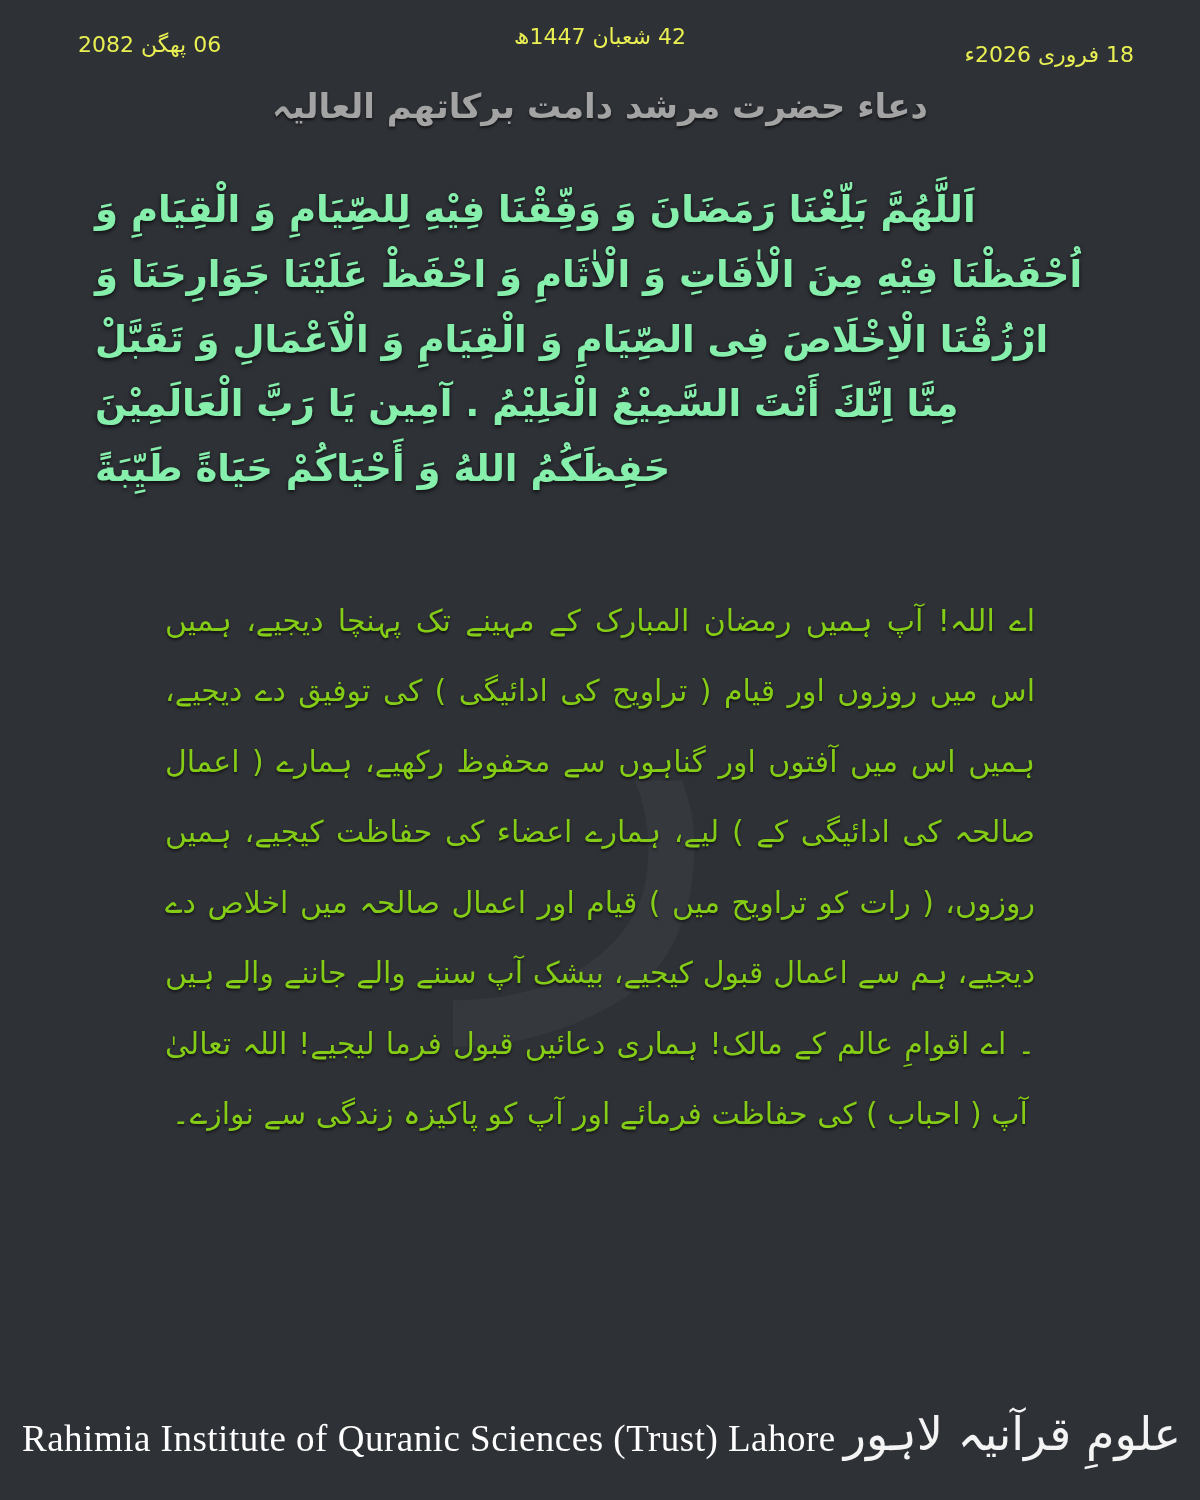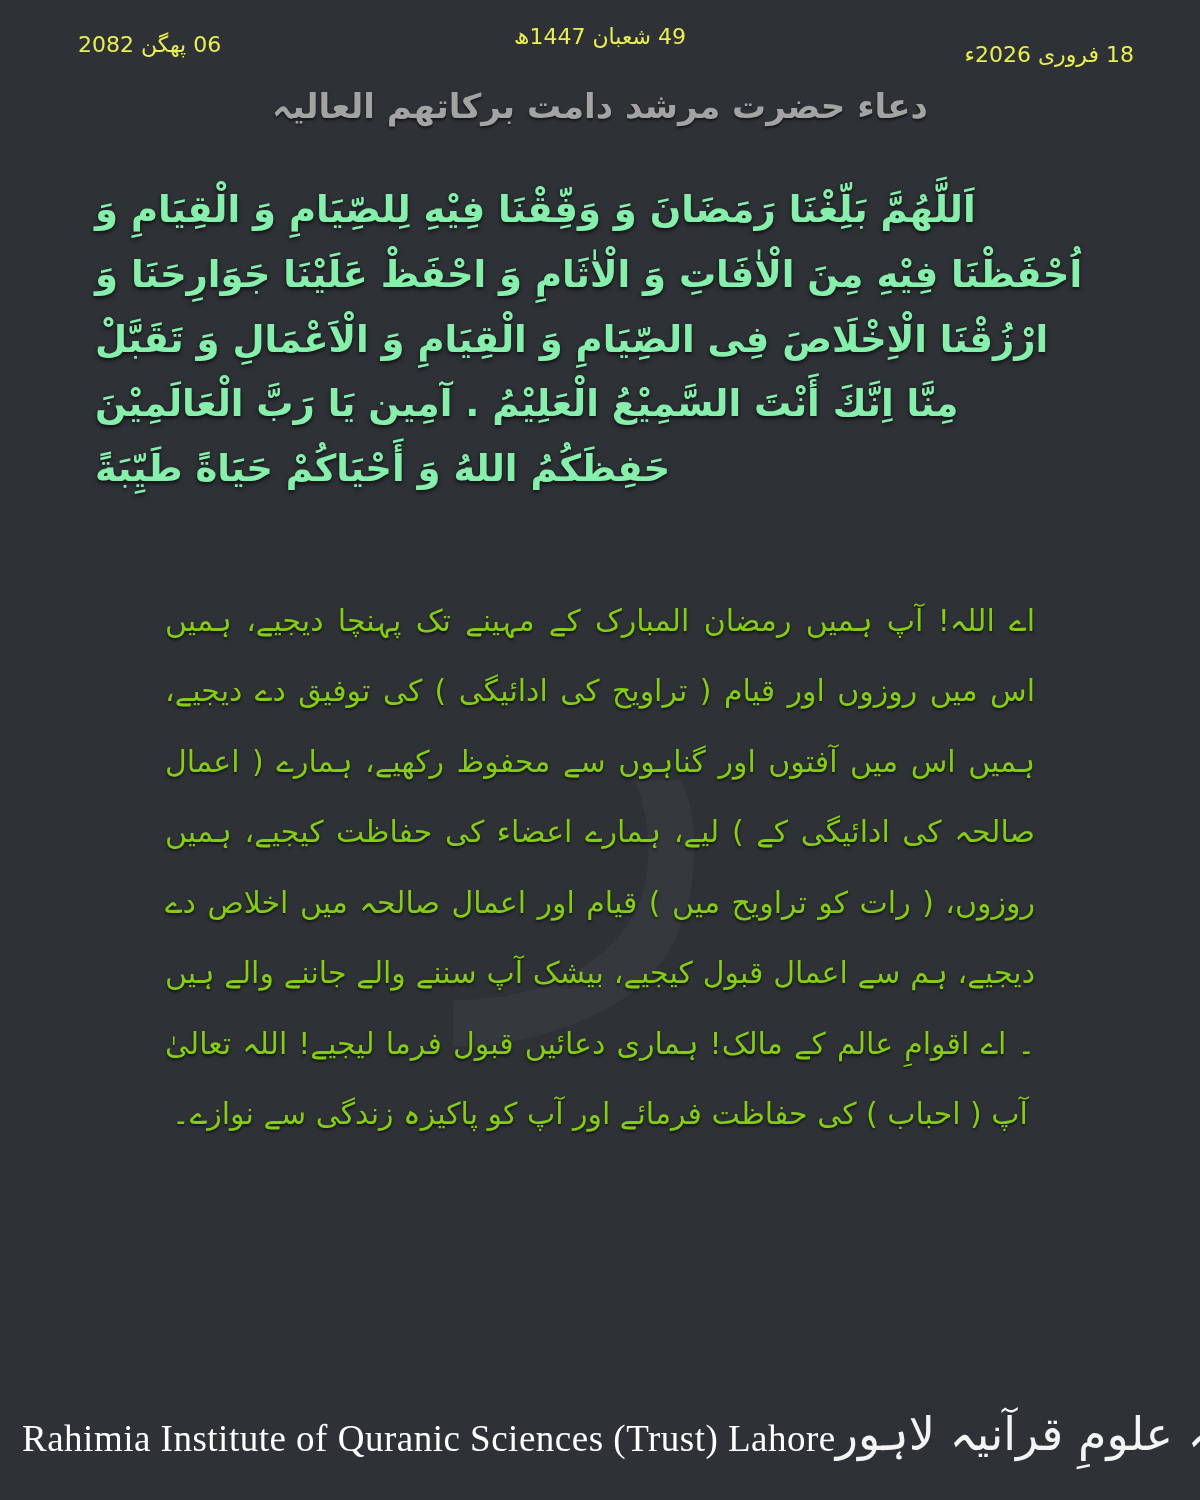--- a/index.html
+++ b/index.html
@@ -120,20 +120,21 @@
     position: absolute;
     left: 0;
     right: 0;
     bottom: 14px;
     height: 96px;
     display: flex;
     align-items: center;
     justify-content: space-between;
     padding: 0 26px 0 22px;
     box-sizing: border-box;
+    gap: 8px;
   }
   .footer-name {
     color: #ffffff;
     font-size: 37px;
     font-family: "Liberation Serif", "DejaVu Serif", serif;
     letter-spacing: 0.5px;
     white-space: nowrap;
   }
   .footer-logo {
     color: #ffffff;
@@ -148,21 +149,21 @@
 </style>
 </head>
 <body>
 
 <div class="watermark">ر</div>
 
 <div class="sheet">
 
   <div class="date-row">
     <div class="date date-left">06 پھگن 2082</div>
-    <div class="date date-center">49 شعبان 1447ھ</div>
+    <div class="date date-center">42 شعبان 1447ھ</div>
     <div class="date date-right">18 فروری 2026ء</div>
   </div>
 
   <div class="heading">دعاء حضرت مرشد دامت بركاتهم العالیہ</div>
 
   <div class="arabic">اَللَّهُمَّ بَلِّغْنَا رَمَضَانَ وَ وَفِّقْنَا فِیْهِ لِلصِّیَامِ وَ الْقِیَامِ وَ اُحْفَظْنَا فِیْهِ مِنَ الْاٰفَاتِ وَ الْاٰثَامِ وَ احْفَظْ عَلَیْنَا جَوَارِحَنَا وَ ارْزُقْنَا الْاِخْلَاصَ فِی الصِّیَامِ وَ الْقِیَامِ وَ الْاَعْمَالِ وَ تَقَبَّلْ مِنَّا اِنَّكَ أَنْتَ السَّمِیْعُ الْعَلِیْمُ . آمِین یَا رَبَّ الْعَالَمِیْنَ حَفِظَكُمُ اللهُ وَ أَحْیَاكُمْ حَیَاةً طَیِّبَةً</div>
 
   <div class="urdu">اے اللہ! آپ ہمیں رمضان المبارک کے مہینے تک پہنچا دیجیے، ہمیں اس میں روزوں اور قیام ( تراویح کی ادائیگی ) کی توفیق دے دیجیے، ہمیں اس میں آفتوں اور گناہوں سے محفوظ رکھیے، ہمارے ( اعمال صالحہ کی ادائیگی کے ) لیے، ہمارے اعضاء کی حفاظت کیجیے، ہمیں روزوں، ( رات کو تراویح میں ) قیام اور اعمال صالحہ میں اخلاص دے دیجیے، ہم سے اعمال قبول کیجیے، بیشک آپ سننے والے جاننے والے ہیں ۔ اے اقوامِ عالم کے مالک! ہماری دعائیں قبول فرما لیجیے! اللہ تعالیٰ آپ ( احباب ) کی حفاظت فرمائے اور آپ کو پاکیزہ زندگی سے نوازے۔</div>
 
   <div class="footer">

